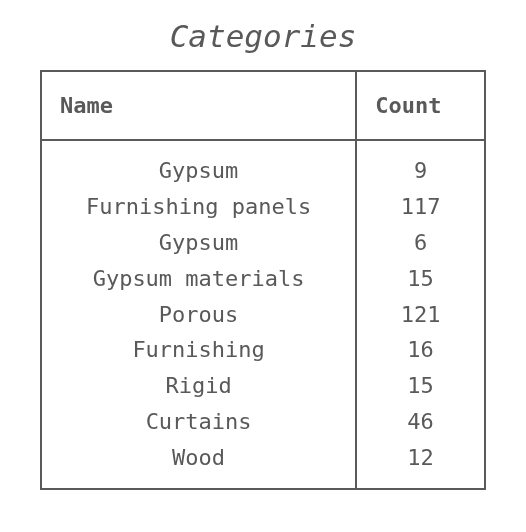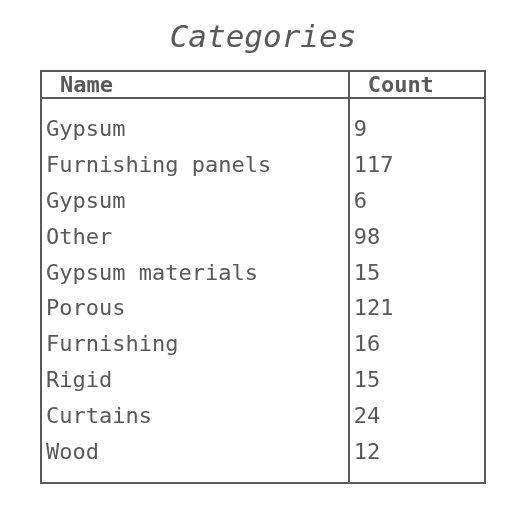--- a/index.html
+++ b/index.html
@@ -22,31 +22,32 @@
     color: #595959;
   }
   table {
     border-collapse: collapse;
     width: 100%;
     font-size: 22px;
   }
   th {
     text-align: left;
     font-weight: 700;
-    padding: 0 18px;
+    padding: 21px 18px;
     border: 2px solid #5a5a5a;
     color: #595959;
   }
   td {
-    padding: 2px 4px;
+    padding: 2px 14px;
     border-left: 2px solid #5a5a5a;
     border-right: 2px solid #5a5a5a;
     color: #595959;
     line-height: 1.45;
     white-space: nowrap;
+    text-align: center;
   }
   tbody tr:first-child td {
     padding-top: 14px;
   }
   tbody tr:last-child td {
     padding-bottom: 14px;
     border-bottom: 2px solid #5a5a5a;
   }
 </style>
 </head>
@@ -67,42 +68,38 @@
       </tr>
       <tr>
         <td>Furnishing panels</td>
         <td>117</td>
       </tr>
       <tr>
         <td>Gypsum</td>
         <td>6</td>
       </tr>
       <tr>
-        <td>Other</td>
-        <td>98</td>
-      </tr>
-      <tr>
         <td>Gypsum materials</td>
         <td>15</td>
       </tr>
       <tr>
         <td>Porous</td>
         <td>121</td>
       </tr>
       <tr>
         <td>Furnishing</td>
         <td>16</td>
       </tr>
       <tr>
         <td>Rigid</td>
         <td>15</td>
       </tr>
       <tr>
         <td>Curtains</td>
-        <td>24</td>
+        <td>46</td>
       </tr>
       <tr>
         <td>Wood</td>
         <td>12</td>
       </tr>
     </tbody>
   </table>
 </div>
 
 </body></html>

